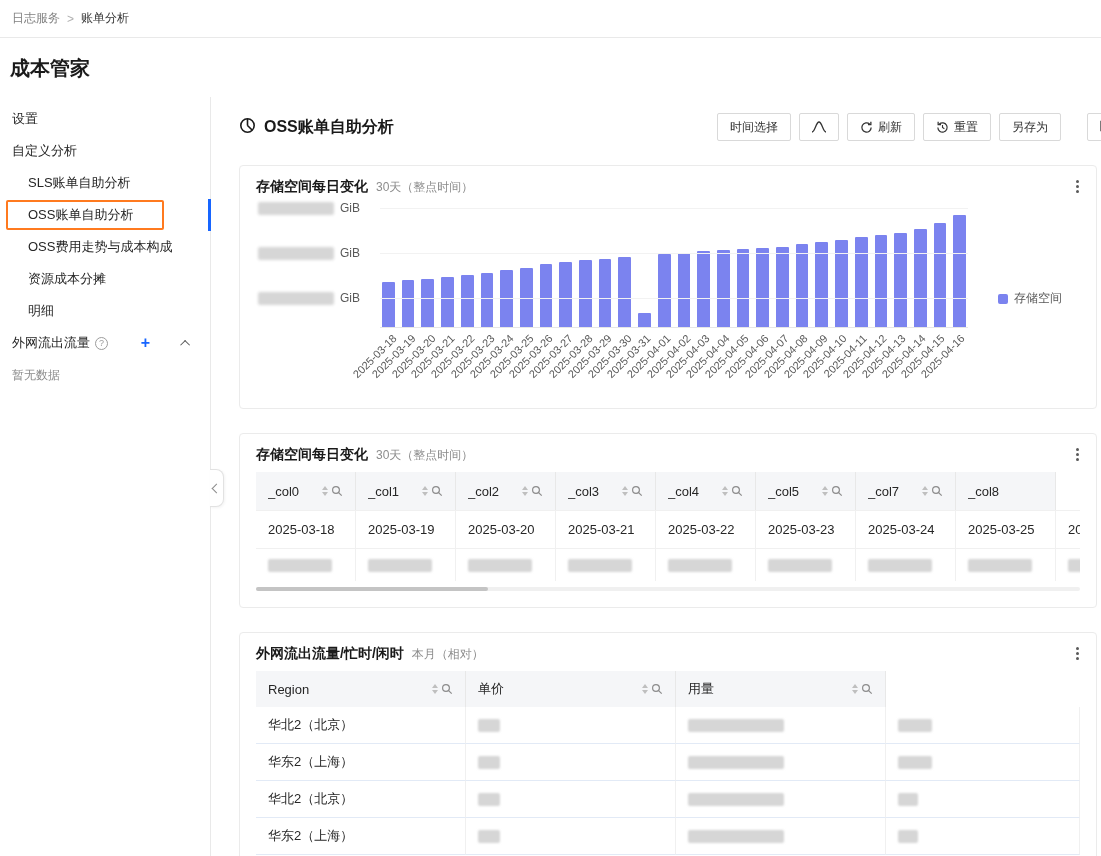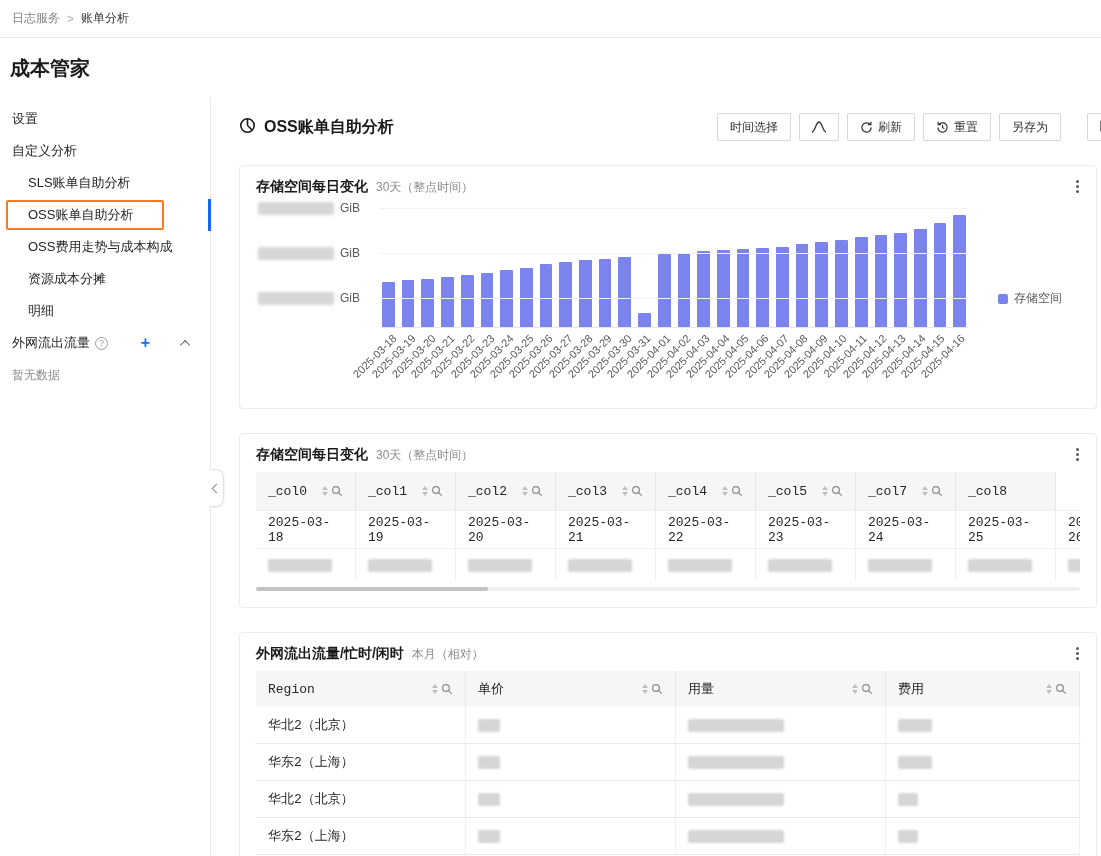--- a/index.html
+++ b/index.html
@@ -91,21 +91,21 @@
   .x-labels { position: absolute; left: 124px; top: 122px; width: 588px; height: 62px; }
   .xl { position: absolute; top: 0; width: 0; }
   .xl span { position: absolute; right: 0; top: 2px; white-space: nowrap; font-size: 11px;
     color: #595959; transform-origin: 100% 0; transform: rotate(-45deg); }
   .legend { position: absolute; right: 18px; top: 82px; display: flex; align-items: center;
     gap: 6px; font-size: 12px; color: #595959; }
   .legend .sq { width: 10px; height: 10px; border-radius: 2px; background: #7b83ef; }
 
   
   .tbl { margin-top: 8px; overflow: hidden; }
-  .tr { display: flex; font-family: Liberation Mono, monospace; }
+  .tr { display: flex; }
   .th, .td { flex: none; display: flex; align-items: center; padding: 0 12px; }
   .th { background: #f5f6f8; border-right: 1px solid #e8e8e8; font-size: 13px;
     color: #262626; }
   .td { border-right: 1px solid #f0f0f0; font-size: 13px; }
   .hlabel { flex: 1; overflow: hidden; white-space: nowrap; }
   .hicons { display: flex; align-items: center; gap: 3px; margin-left: 4px; }
   .sorter { display: flex; flex-direction: column; gap: 2px; cursor: pointer; }
   .tri-up { width: 0; height: 0; border-left: 3.5px solid transparent;
     border-right: 3.5px solid transparent; border-bottom: 4px solid #bfbfbf; }
   .tri-down { width: 0; height: 0; border-left: 3.5px solid transparent;
@@ -625,35 +625,20 @@
                   <i class="tri-down"></i>
                 </span>
                 <span class="mag">
                   <svg width="12" height="12" viewBox="0 0 12 12">
                     <circle cx="5" cy="5" r="3.4" fill="none" stroke="#8c8c8c" stroke-width="1.2"></circle>
                     <line x1="7.6" y1="7.6" x2="10.7" y2="10.7" stroke="#8c8c8c" stroke-width="1.2"></line>
                   </svg>
                 </span>
               </span>
             </div>
-            <div class="th" style="flex: 1 1 auto;">
-              <span class="hlabel">费用</span>
-              <span class="hicons">
-                <span class="sorter">
-                  <i class="tri-up"></i>
-                  <i class="tri-down"></i>
-                </span>
-                <span class="mag">
-                  <svg width="12" height="12" viewBox="0 0 12 12">
-                    <circle cx="5" cy="5" r="3.4" fill="none" stroke="#8c8c8c" stroke-width="1.2"></circle>
-                    <line x1="7.6" y1="7.6" x2="10.7" y2="10.7" stroke="#8c8c8c" stroke-width="1.2"></line>
-                  </svg>
-                </span>
-              </span>
-            </div>
           </div>
         <div id="c3-body">
             <div class="tr">
               <div class="td" style="width: 210px;">华北2（北京）</div>
               <div class="td" style="width: 210px;">
                 <span class="redact" style="width: 22px;"></span>
               </div>
               <div class="td" style="width: 210px;">
                 <span class="redact" style="width: 96px;"></span>
               </div>

